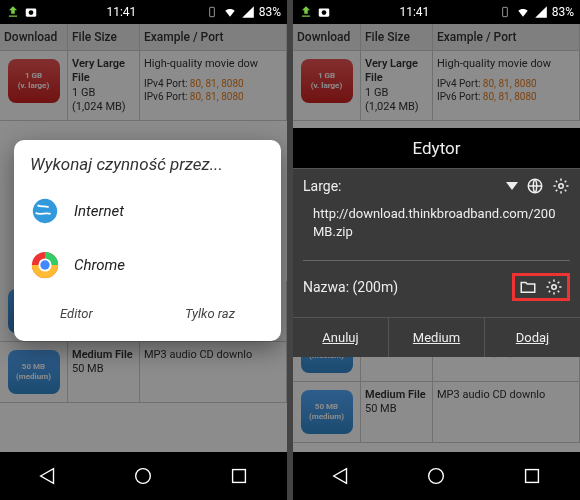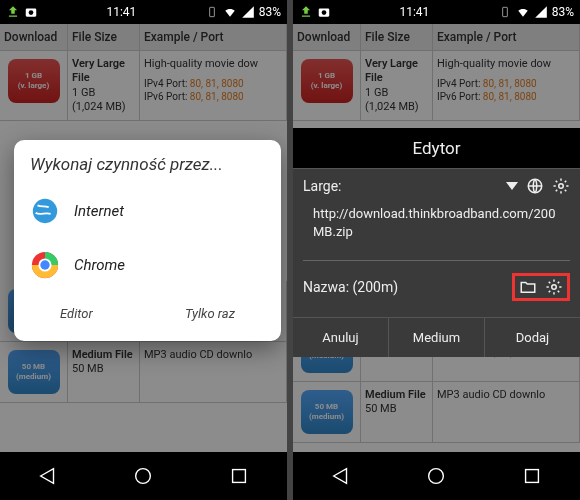--- a/index.html
+++ b/index.html
@@ -39,21 +39,21 @@
 
 .editor { position: absolute; left: 0; right: 0; top: 128px; background: #3a3a3a; color: #eee; font-size: 14px; }
 .editor-title { text-align: center; padding: 10px 0; border-bottom: 1px solid #555; background: #000000; font-size: 17px; }
 .editor-row { display: flex; align-items: center; padding: 8px 10px; gap: 8px; }
 .editor-row .label { flex: 0 0 auto; }
 .url-text { padding: 2px 10px 20px; font-size: 13px; line-height: 1.35; border-bottom: 1px solid #666; margin: 0 10px 6px; word-break: break-all; }
 .name-row { display: flex; align-items: center; padding: 6px 10px; gap: 24px; }
 .name-val { padding: 4px 10px 8px; margin: 0 10px 0; border-bottom: 1px solid #666; font-size: 13px; }
 .redbox { border: 3px solid #e33; padding: 2px 4px; display: flex; gap: 8px; }
 .ed-ico { width: 18px; height: 18px; fill: #eee; }
-.editor-btns { display: flex; border-top: 1px solid #555; margin-top: 10px; }
+.editor-btns { display: flex; border-top: 1px solid #555; margin-top: 10px; text-decoration: underline; }
 .editor-btns div { flex: 1; text-align: center; padding: 12px 0; font-size: 13px; border-right: 1px solid #555; }
 .editor-btns div:last-child { border-right: none; }
 .tri-down { width: 0; height: 0; border-left: 6px solid transparent; border-right: 6px solid transparent; border-top: 8px solid #eee; }
 .globe-ico, .gear-ico { width: 18px; height: 18px; fill: #eee; }
 .spacer { flex: 1; }
 </style>
 </head>
 <body>
 
 <div class="phone">

